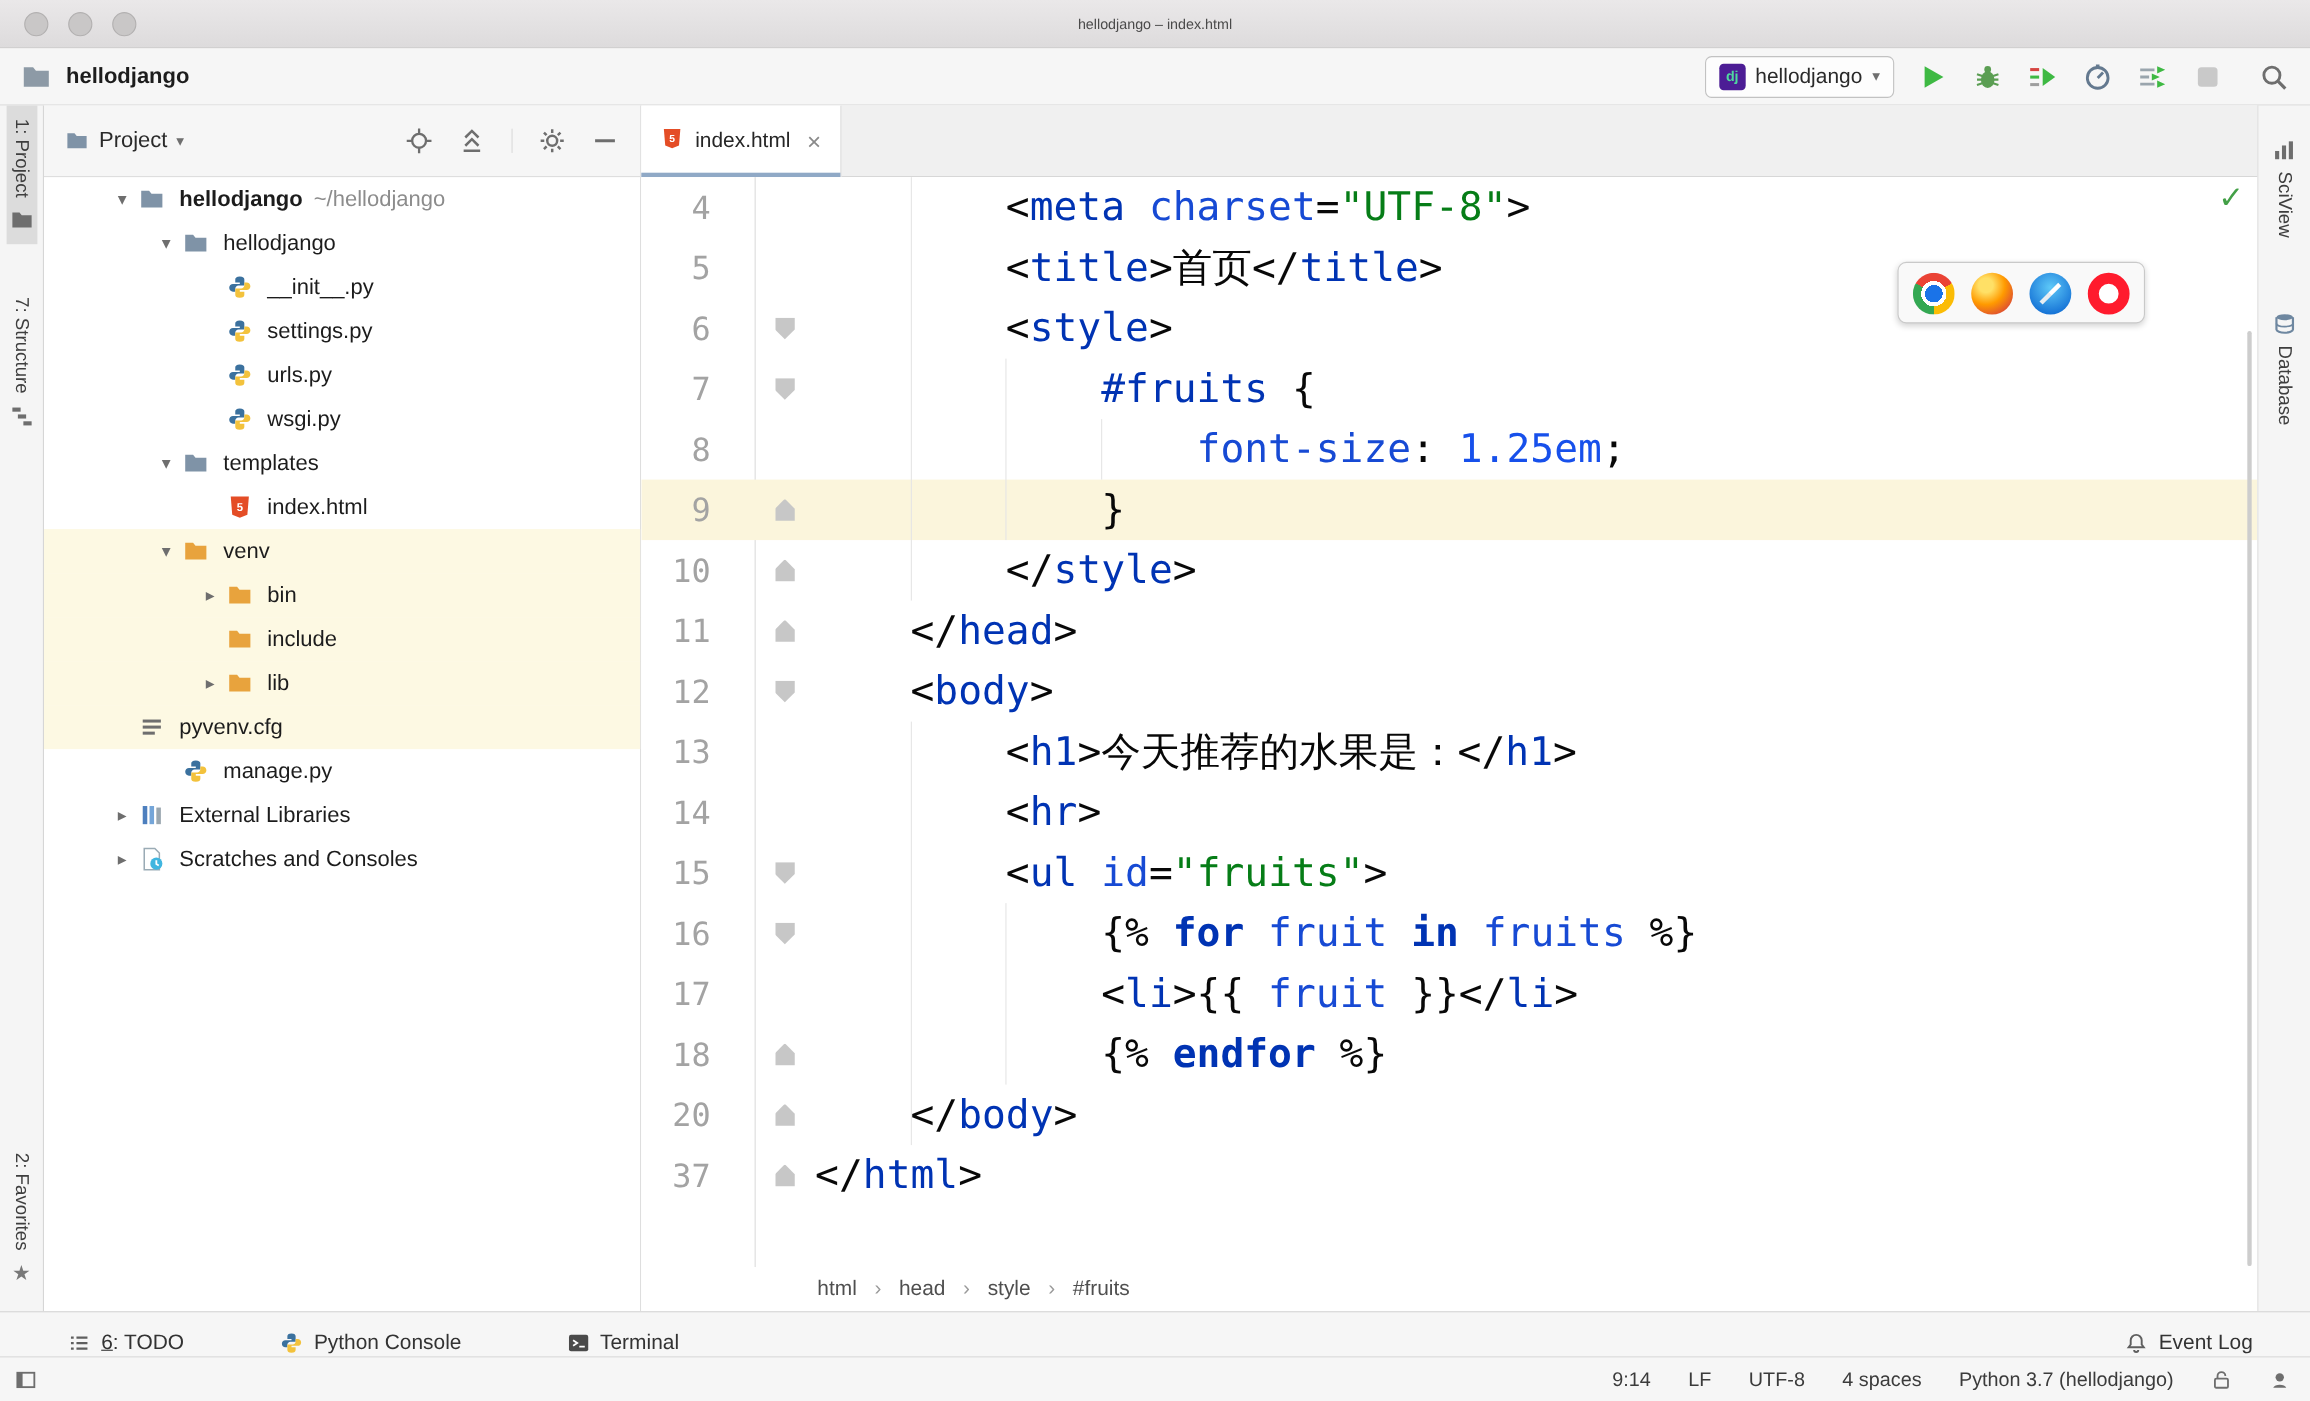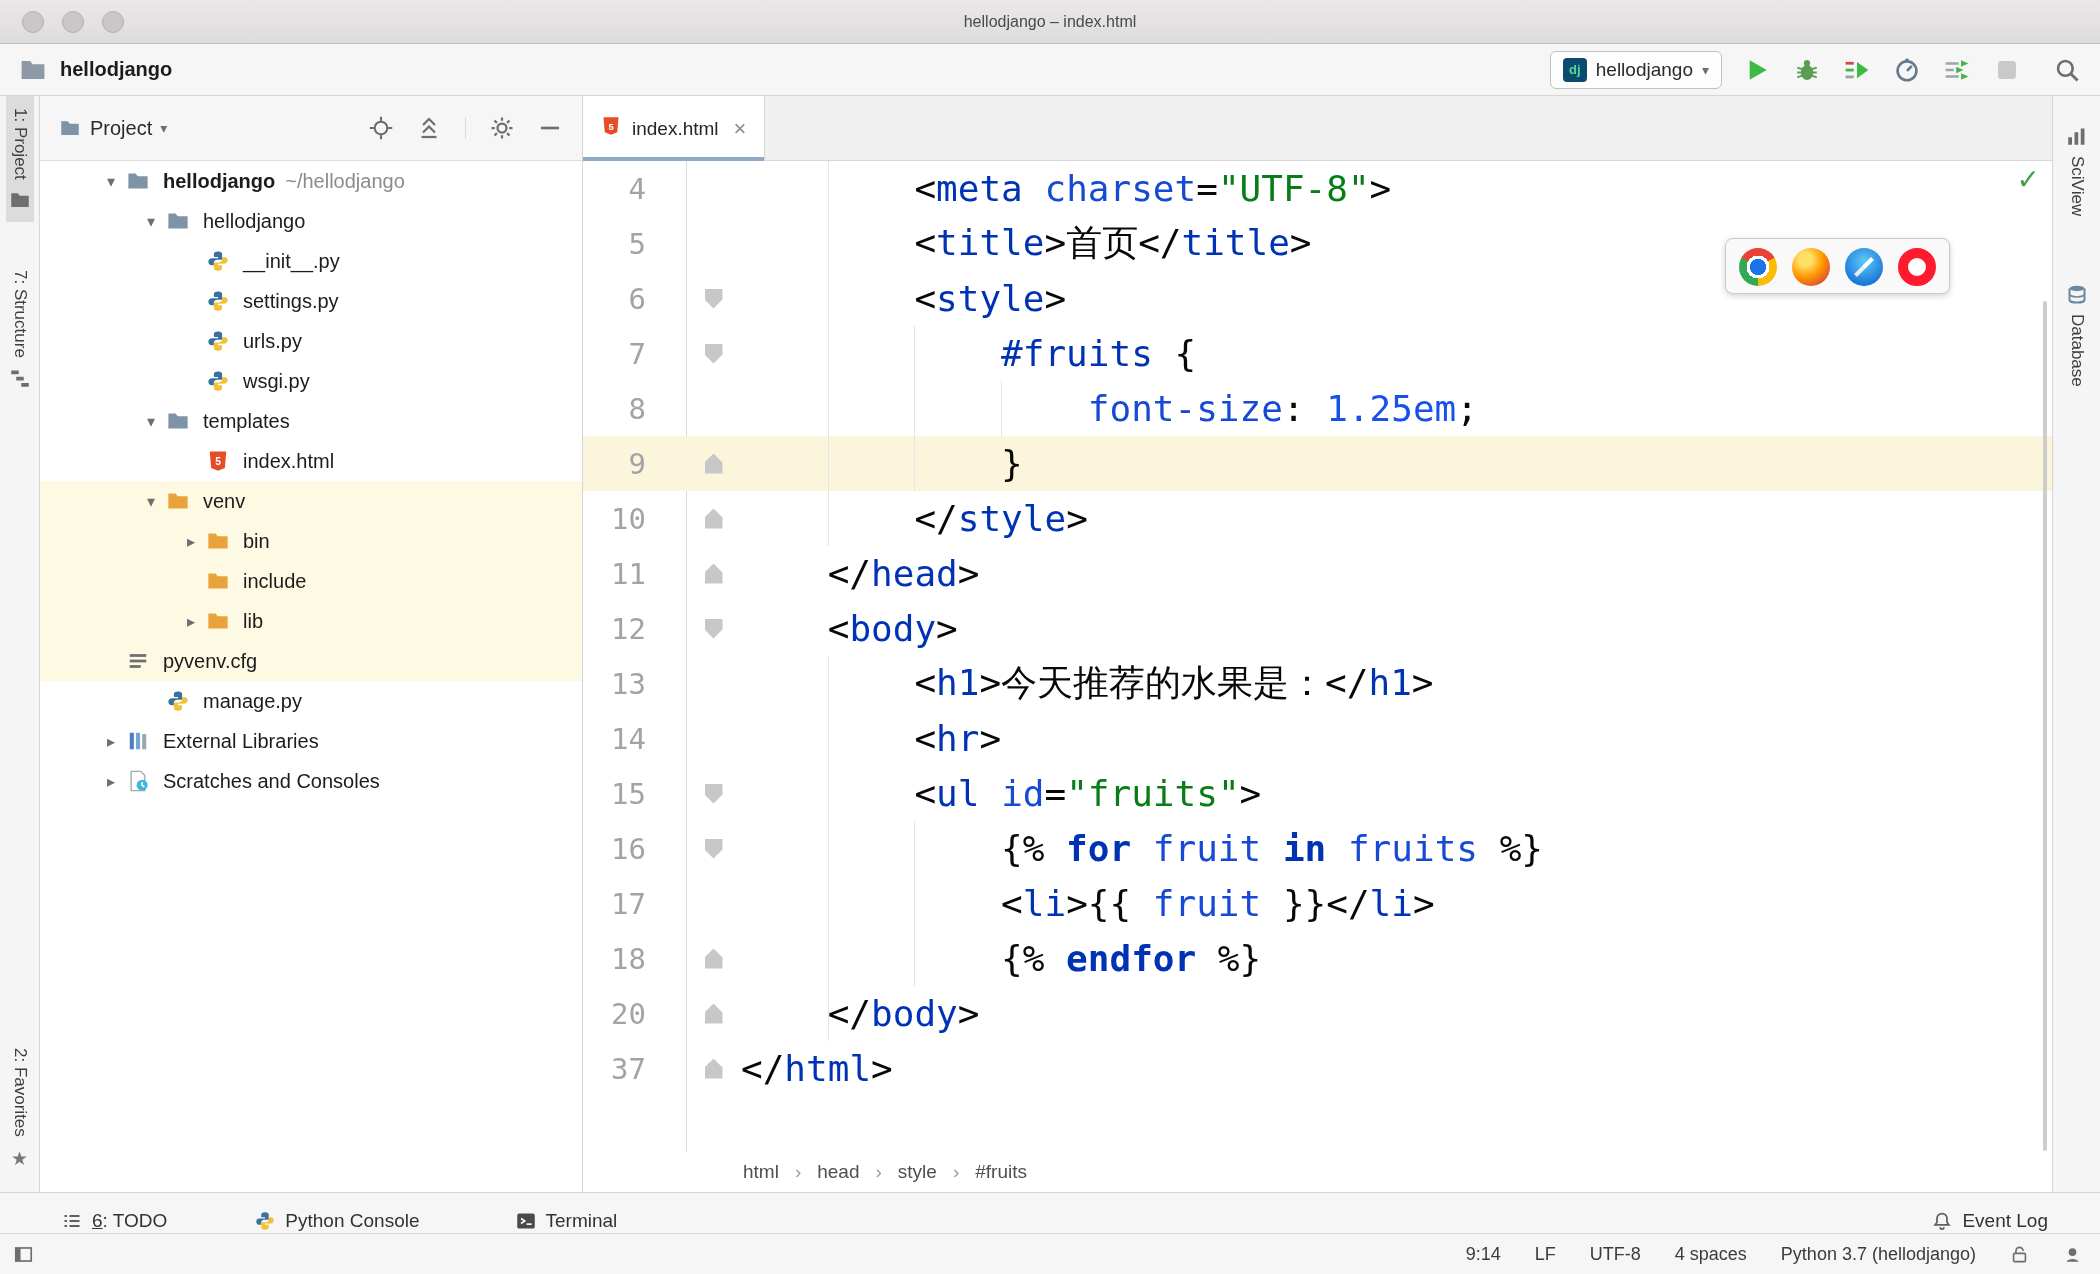--- a/index.html
+++ b/index.html
@@ -4,31 +4,31 @@
 <style>
   * { margin:0; padding:0; box-sizing:border-box; }
   html,body { width:2100px; height:1274px; }
   body { font-family:"Liberation Sans","DejaVu Sans",sans-serif; background:#fff; position:relative; overflow:hidden; color:#1d1d1d; }
 
   
   .titlebar { position:absolute; left:0; top:0; width:2100px; height:44px;
     background:linear-gradient(#eae8e9,#dddbdc); border-bottom:1px solid #c2c0c1; }
   .traffic { position:absolute; left:22px; top:11px; display:flex; gap:18px; }
   .light { width:22px; height:22px; border-radius:50%; background:#c9c7c7; border:1px solid #b2b0b0; }
-  .title-text { text-align:center; line-height:43px; font-size:16px; color:#4a4a4a; }
+  .title-text { text-align:center; line-height:43px; font-size:13px; color:#4a4a4a; }
 
   
   .toolbar { position:absolute; left:0; top:44px; width:2100px; height:52px; background:#f6f6f6;
     border-bottom:1px solid #d5d5d5; display:flex; align-items:center; }
   .tb-left { display:flex; align-items:center; gap:12px; margin-left:18px; }
   .tb-project { font-size:20px; font-weight:bold; color:#1c1c1c; }
   .tb-right { margin-left:auto; display:flex; align-items:center; gap:20px; margin-right:18px; }
   .run-chip { display:flex; align-items:center; gap:9px; height:38px; padding:0 12px;
     background:#fdfdfd; border:1px solid #c2c2c2; border-radius:6px; font-size:19px; color:#2a2a2a; }
-  .dj-badge { width:24px; height:24px; border-radius:4px; background:#0c4a6e; color:#4fd99f;
+  .dj-badge { width:24px; height:24px; border-radius:4px; background:#4c1d95; color:#4fd99f;
     font-size:13px; font-weight:bold; display:flex; align-items:center; justify-content:center; }
   .chev { color:#6f6f6f; font-size:14px; }
   .tb-icon { width:30px; height:30px; display:flex; align-items:center; justify-content:center; }
   .tb-icon svg { width:26px; height:26px; }
   .tb-search { margin-left:10px; }
 
   
   .stripe { position:absolute; top:96px; bottom:82px; background:#f5f5f5; display:flex;
     flex-direction:column; align-items:center; }
   .stripe-left { left:0; width:40px; border-right:1px solid #d6d6d6; }

